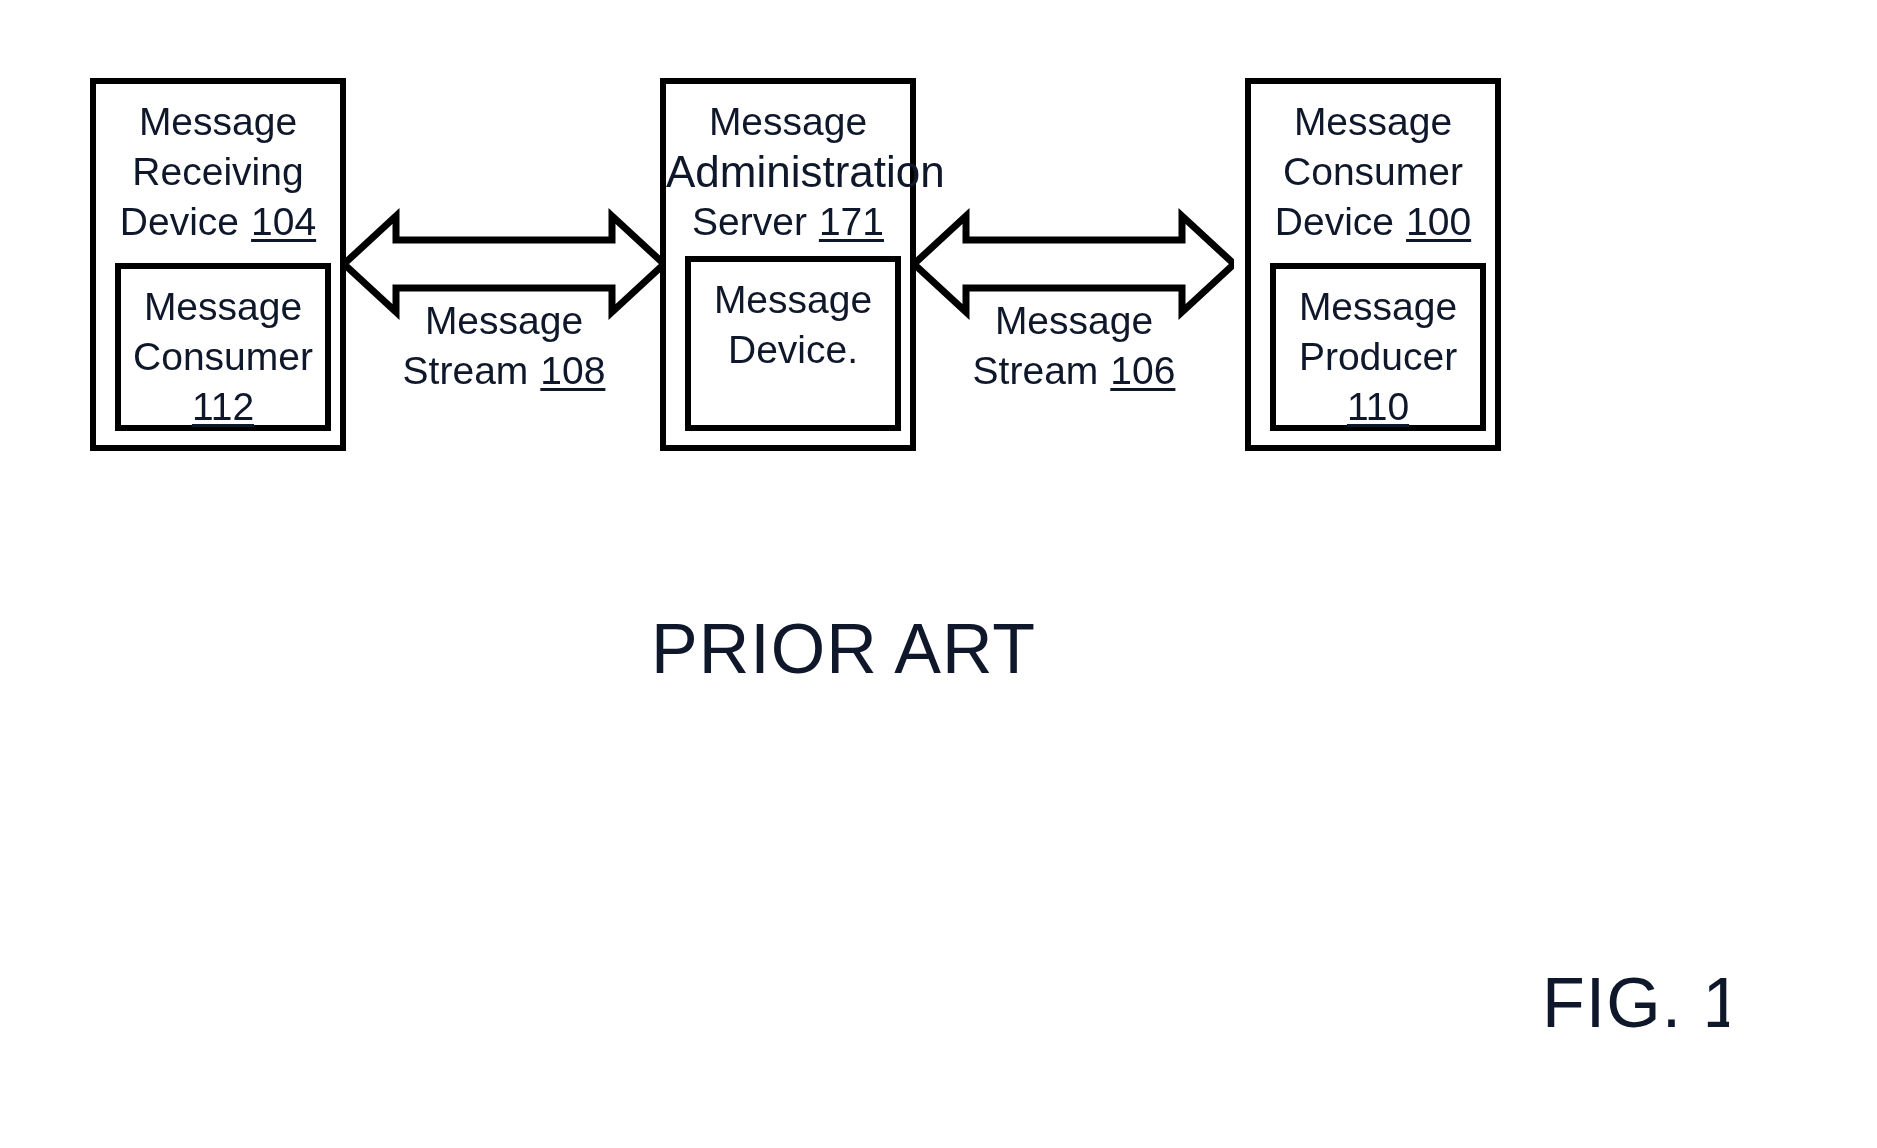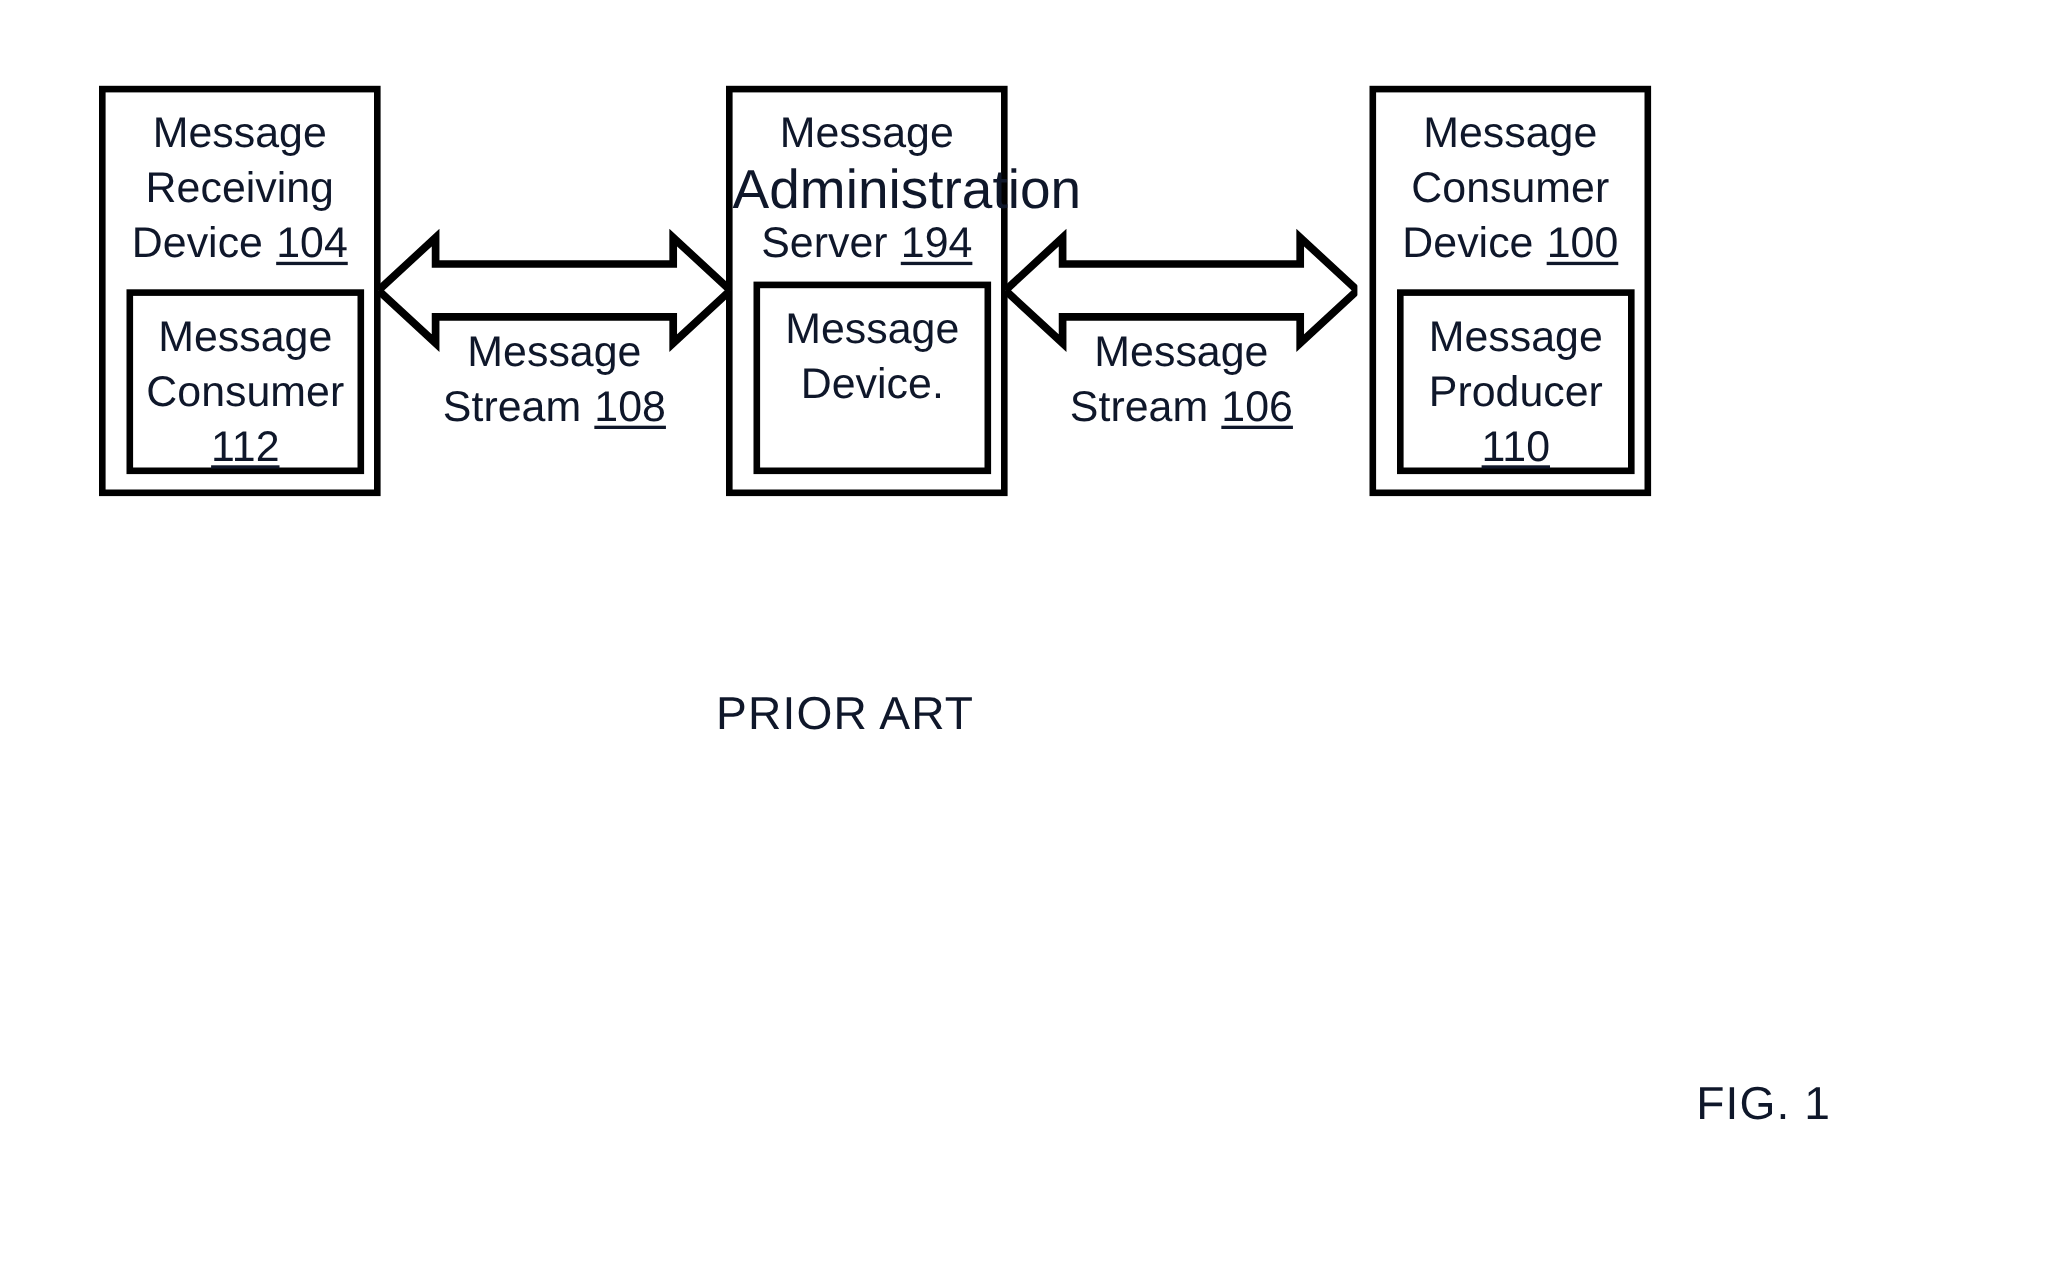--- a/index.html
+++ b/index.html
@@ -71,21 +71,21 @@
     text-align: center;
     font-size: 39px;
     line-height: 50px;
     white-space: nowrap;
   }
   .stream-label .ln { display: block; }
 
   
   .caption {
     position: absolute;
-    font-size: 42px;
+    font-size: 70px;
     line-height: 60px;
     letter-spacing: 1px;
     white-space: nowrap;
   }
 </style>
 </head>
 <body>
 
 <div id="page">
 
@@ -101,22 +101,22 @@
         <span class="ln">Message</span>
         <span class="ln">Consumer</span>
         <span class="ln ref">112</span>
       </div>
     </div>
   </div>
 
   <div class="outer-box" style="left:660px; top:78px; width:256px; height:373px;">
     <div class="outer-title" style="top:13px;">
       <span class="ln">Message</span>
-      <span class="ln" style="font-size:50px;">Administration</span>
-      <span class="ln"><span>Server</span><span class="sp"></span><span class="ref">194</span></span>
+      <span class="ln" style="font-size:44px;">Administration</span>
+      <span class="ln"><span>Server</span><span class="sp"></span><span class="ref">171</span></span>
     </div>
 
     <div class="inner-box" style="left:19px; top:172px; width:216px; height:175px;">
       <div class="inner-title" style="top:13px;">
         <span class="ln">Message</span>
         <span class="ln">Device.</span>
       </div>
     </div>
   </div>
 

